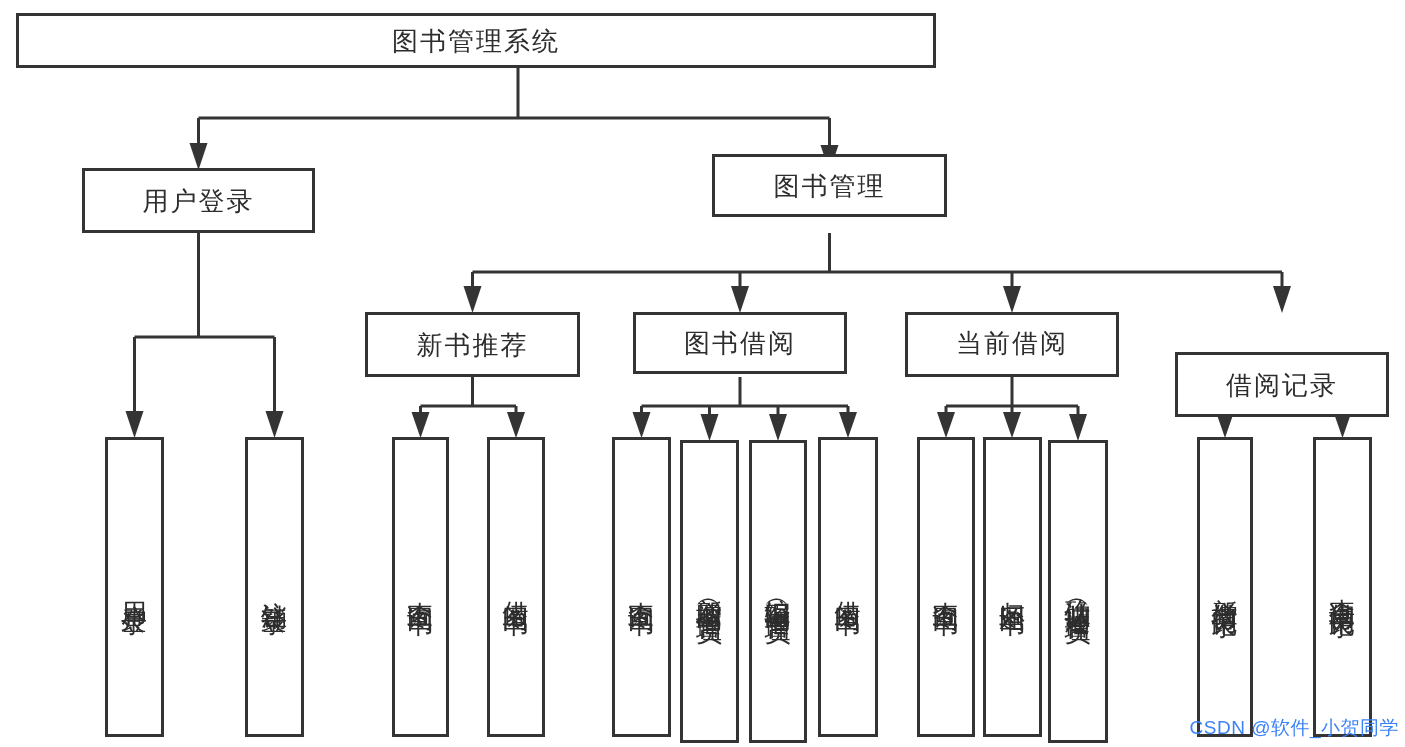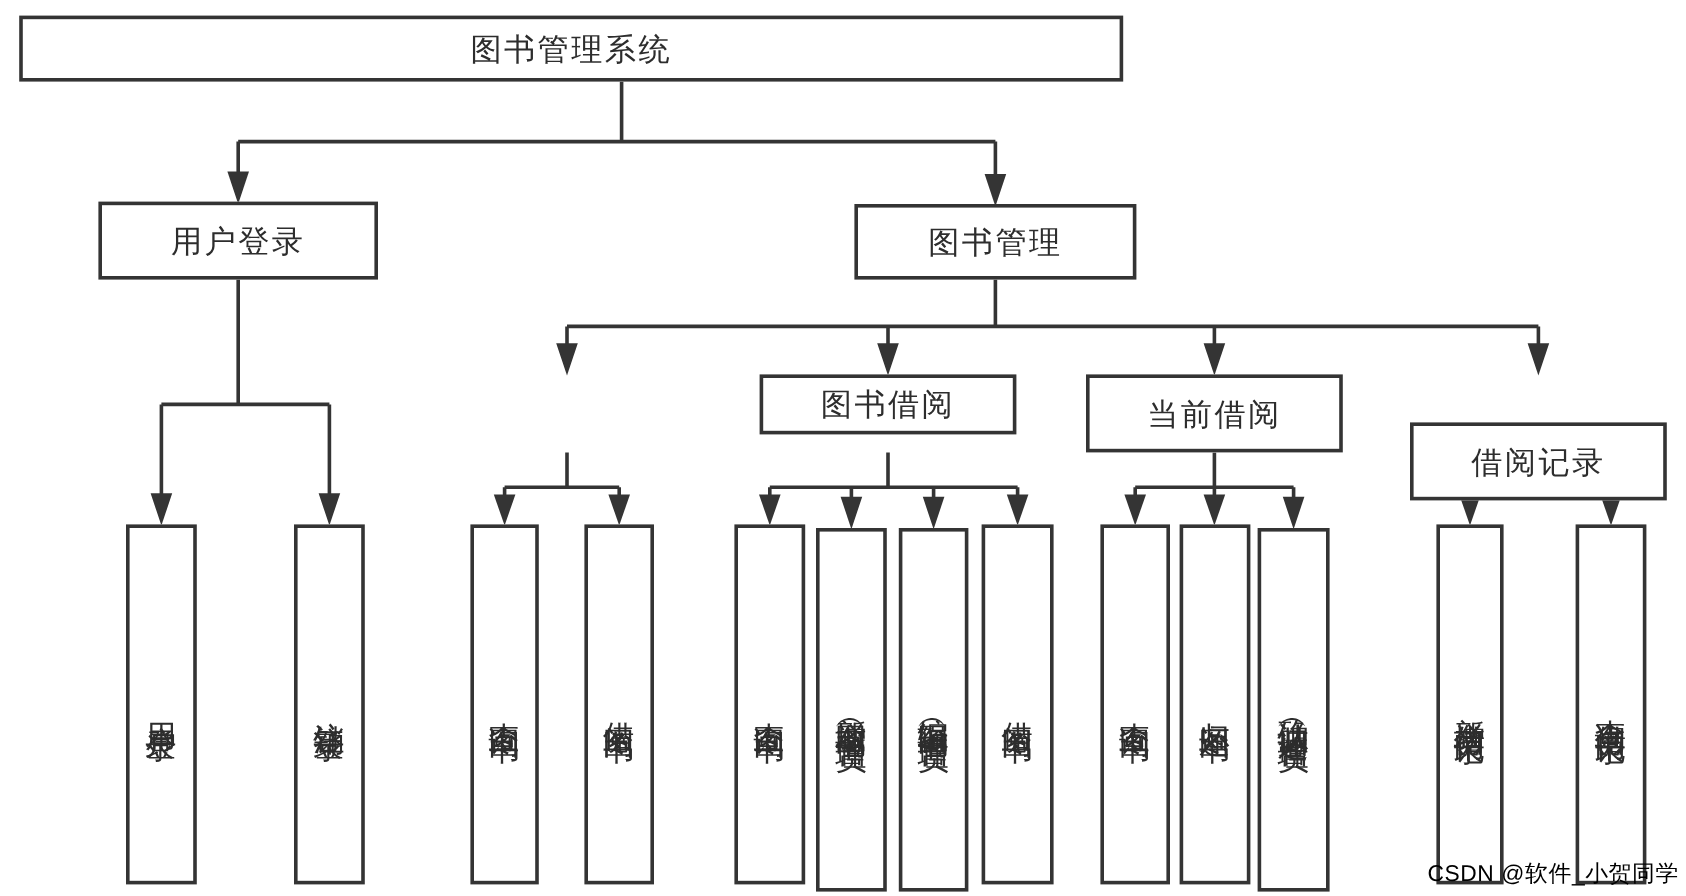--- a/index.html
+++ b/index.html
@@ -43,21 +43,21 @@
     font-size: 26px;
     letter-spacing: 3px;
     line-height: 1;
     white-space: nowrap;
   }
   #watermark {
     position: absolute;
     top: 715px;
     right: 6px;
     font-size: 19px;
-    color: #000000;
+    color: #3b82f6;
     letter-spacing: 0.5px;
     white-space: nowrap;
   }
 </style>
 </head>
 <body>
 
 <div id="canvas">
 
   <svg id="connectors" viewBox="0 0 1405 747" xmlns="http://www.w3.org/2000/svg">
@@ -119,24 +119,25 @@
     </g>
     <g fill="#343434" stroke="none">
       <polygon points="1216,412 1234,412 1225,438"></polygon>
       <polygon points="1333.5,412 1351.5,412 1342.5,438"></polygon>
     </g>
   </svg>
 
   <div class="box h" style="left:16px; top:13px; width:920px; height:55px;">图书管理系统</div>
 
   <div class="box h" style="left:82px; top:168px; width:233px; height:65px;">用户登录</div>
-  <div class="box h" style="left:712px; top:170px; width:235px; height:63px;">图书管理</div>
+  <div class="box h" style="left:712px; top:154px; width:235px; height:63px;">图书管理</div>
 
-  <div class="box h" style="left:633px; top:312px; width:214px; height:50px;">图书借阅</div>
-  <div class="box h" style="left:905px; top:312px; width:214px; height:65px;">当前借阅</div>
+  <div class="box h" style="left:365px; top:312px; width:215px; height:65px;">新书推荐</div>
+  <div class="box h" style="left:633px; top:312px; width:214px; height:62px;">图书借阅</div>
+  <div class="box h" style="left:905px; top:312px; width:214px; height:65px;font-family:Liberation Mono, monospace;">当前借阅</div>
   <div class="box h" style="left:1175px; top:312px; width:214px; height:65px;margin-top:40px;">借阅记录</div>
 
   <div class="box v" style="left:105px; top:437px; width:59px; height:300px;">
     <span>用户登录</span>
   </div>
   <div class="box v" style="left:245px; top:437px; width:59px; height:300px;">
     <span>注销登录</span>
   </div>
 
   <div class="box v" style="left:392px; top:437px; width:57px; height:300px;">

